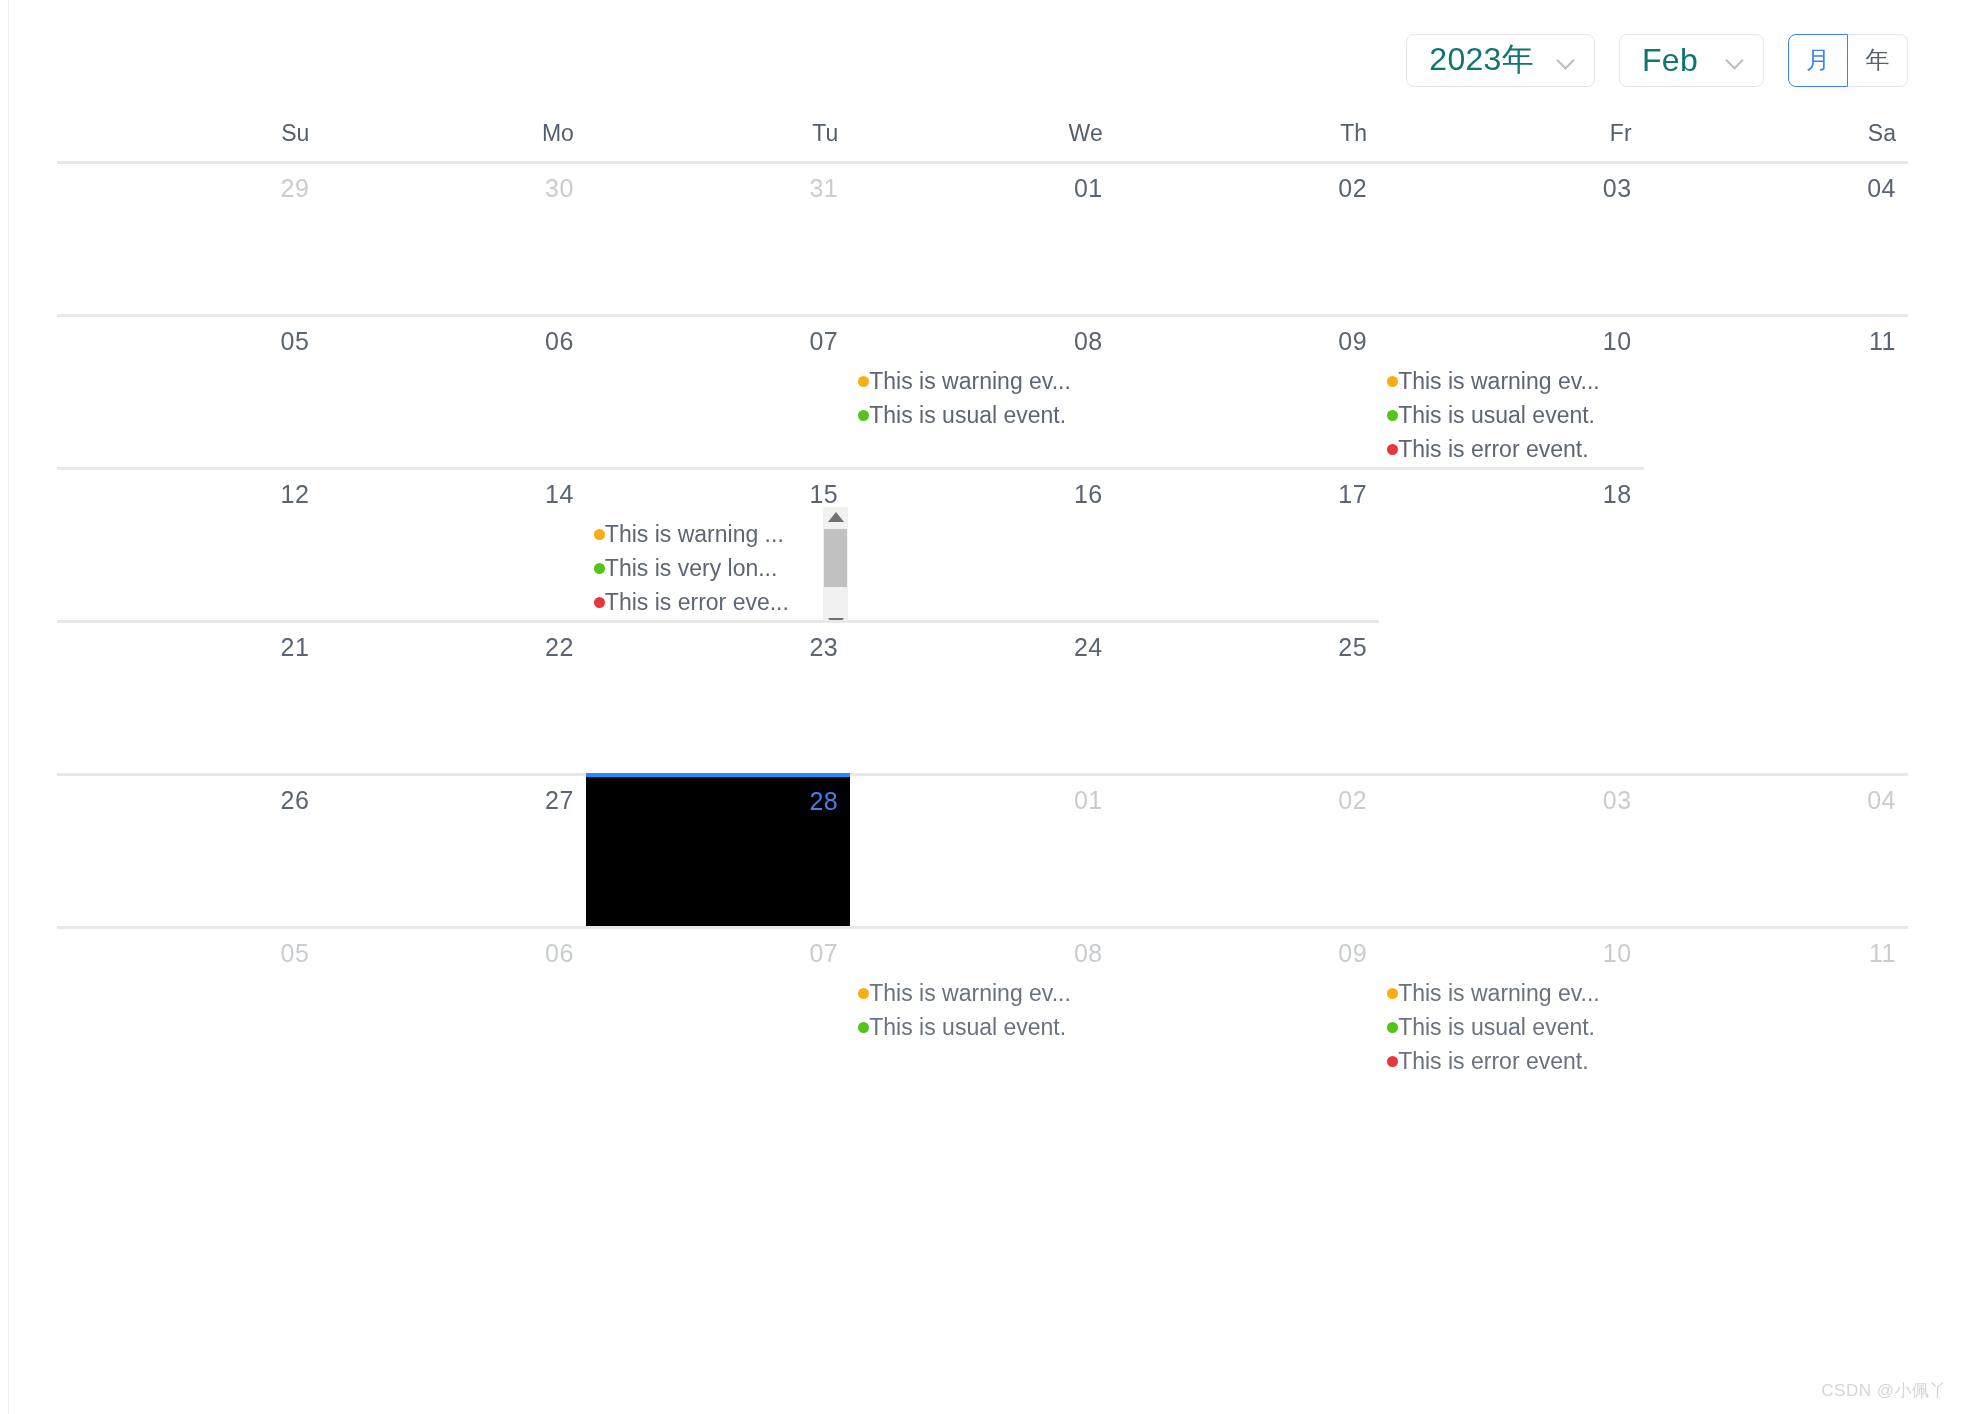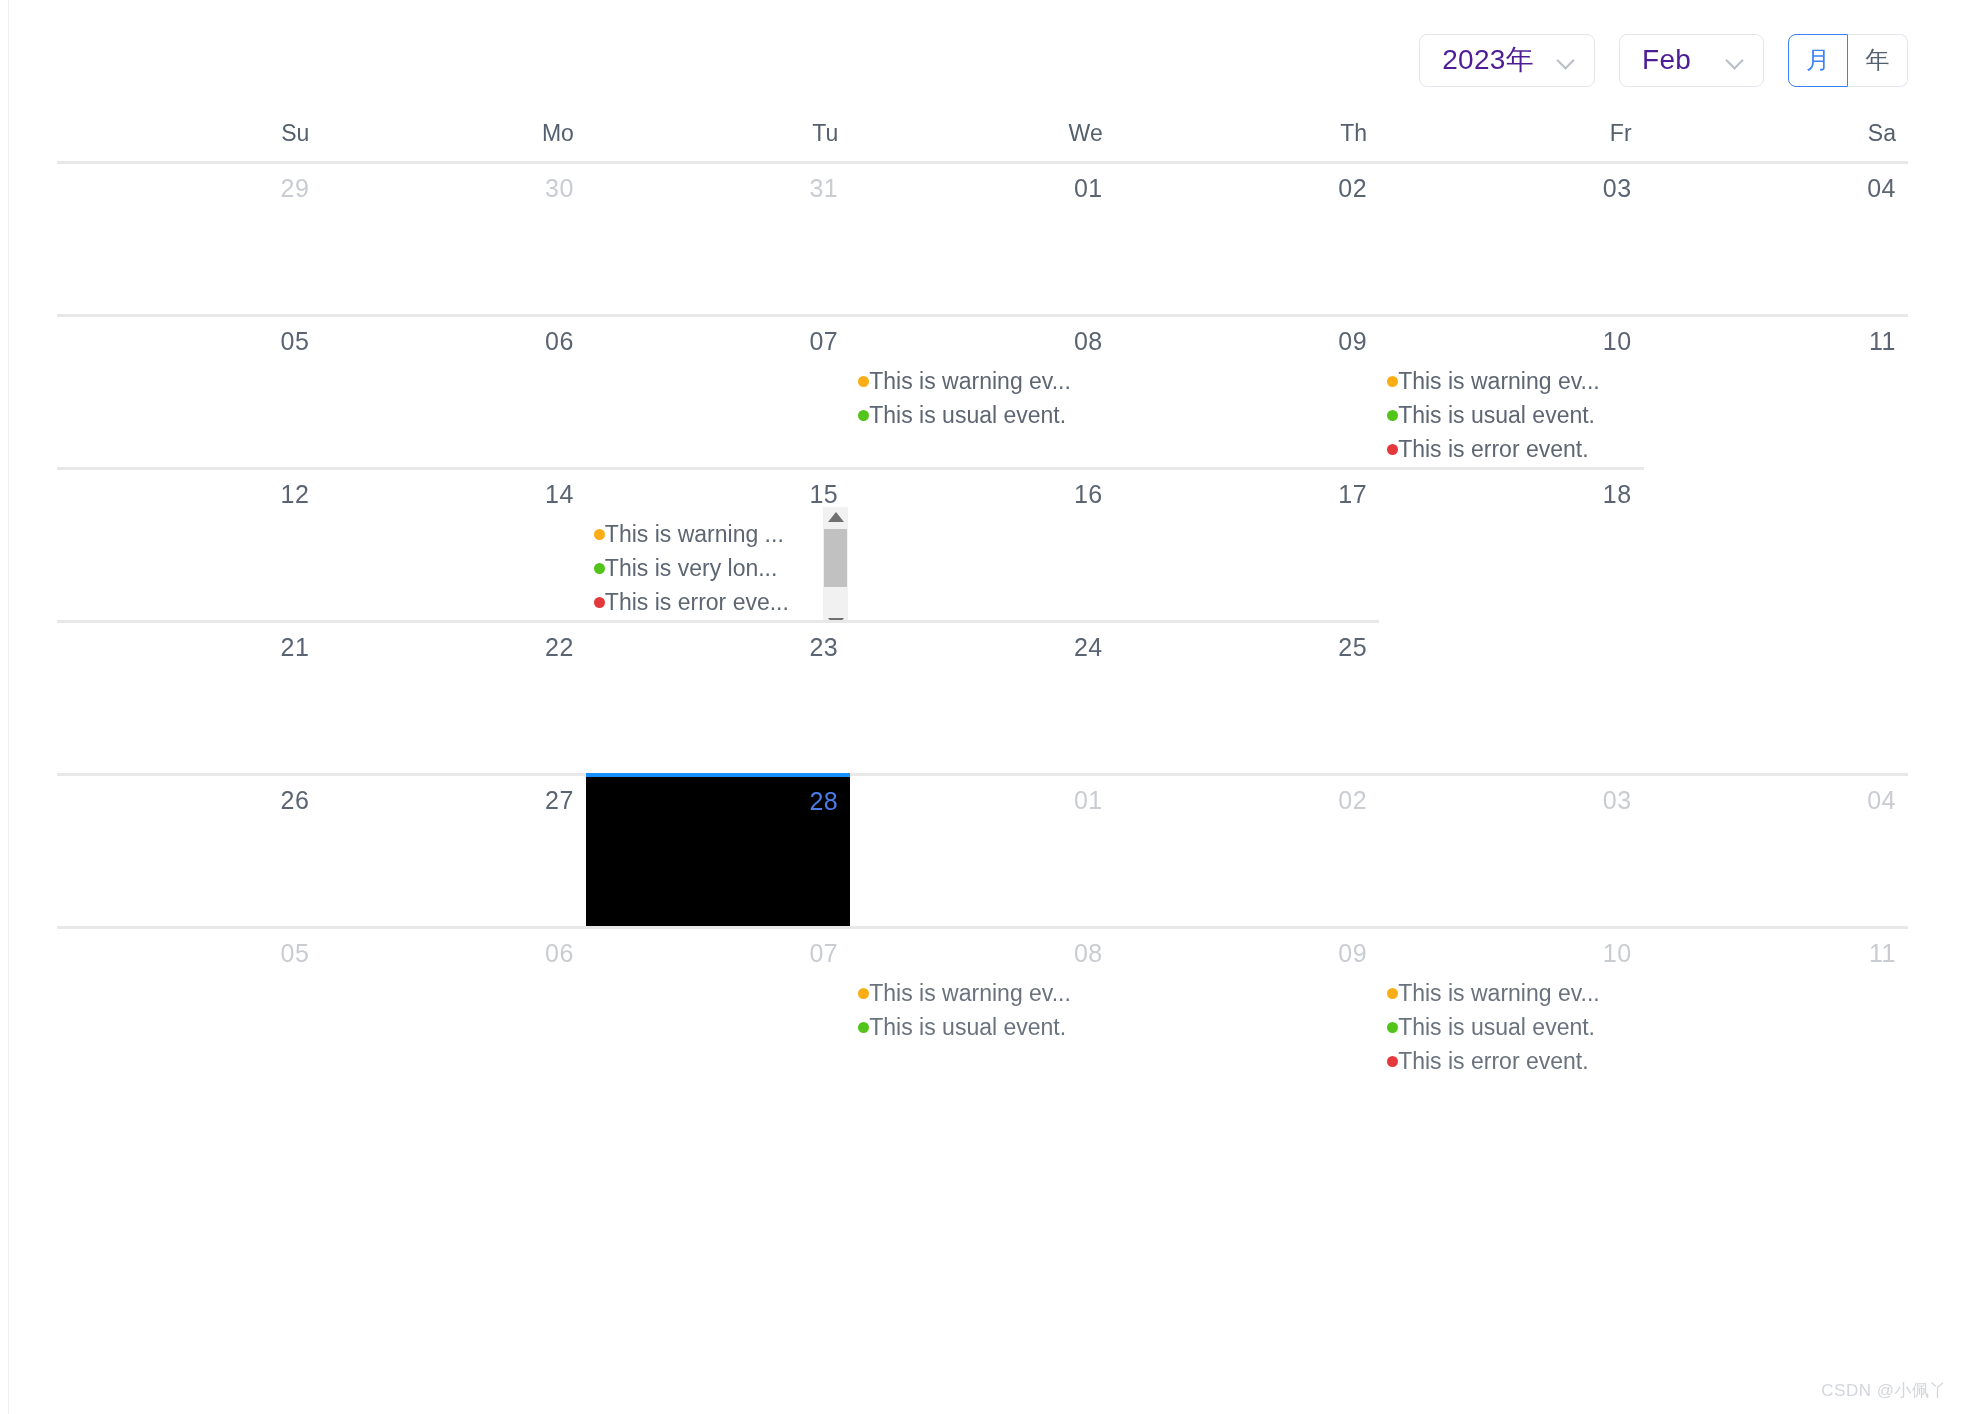--- a/index.html
+++ b/index.html
@@ -39,22 +39,22 @@
     height: 53px;
     border: 1px solid #e4e6eb;
     border-radius: 8px;
     background: #fff;
     padding: 0 18px 0 22px;
     min-width: 145px;
     cursor: pointer;
     user-select: none;
   }
   .select-box .sel-val {
-    font-size: 28px;
-    color: #4c1d95;
+    font-size: 32px;
+    color: #0f766e;
     letter-spacing: .3px;
     margin-right: 24px;
     white-space: nowrap;
   }
   .chev {
     width: 18px; height: 18px;
     display: inline-block;
     position: relative;
     flex: 0 0 auto;
   }

